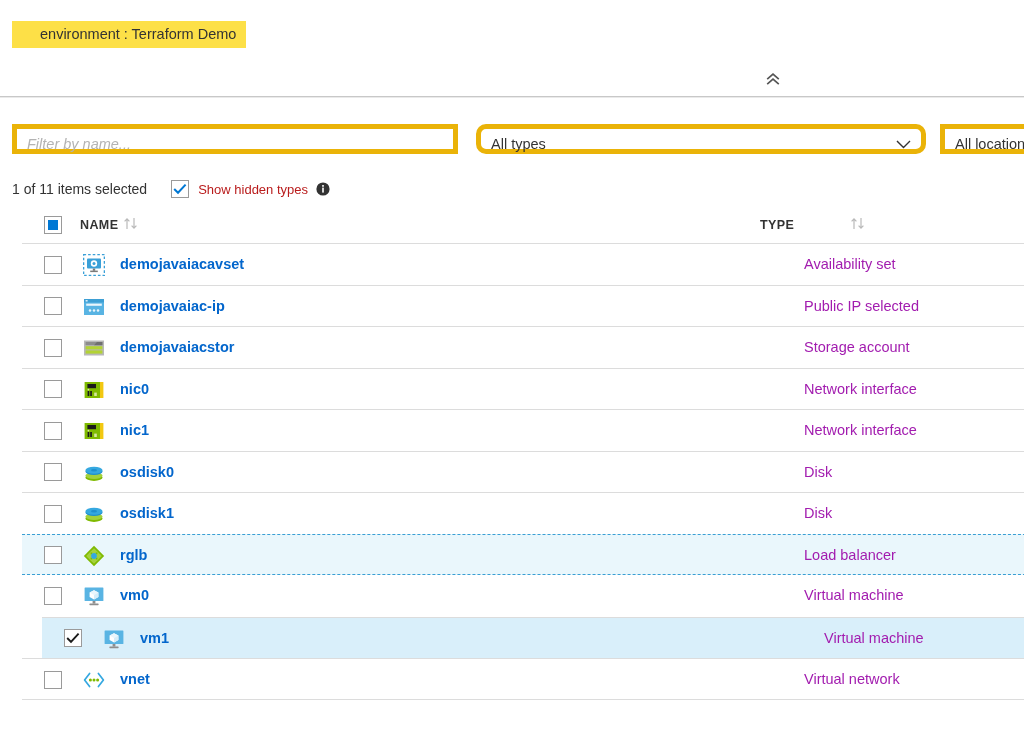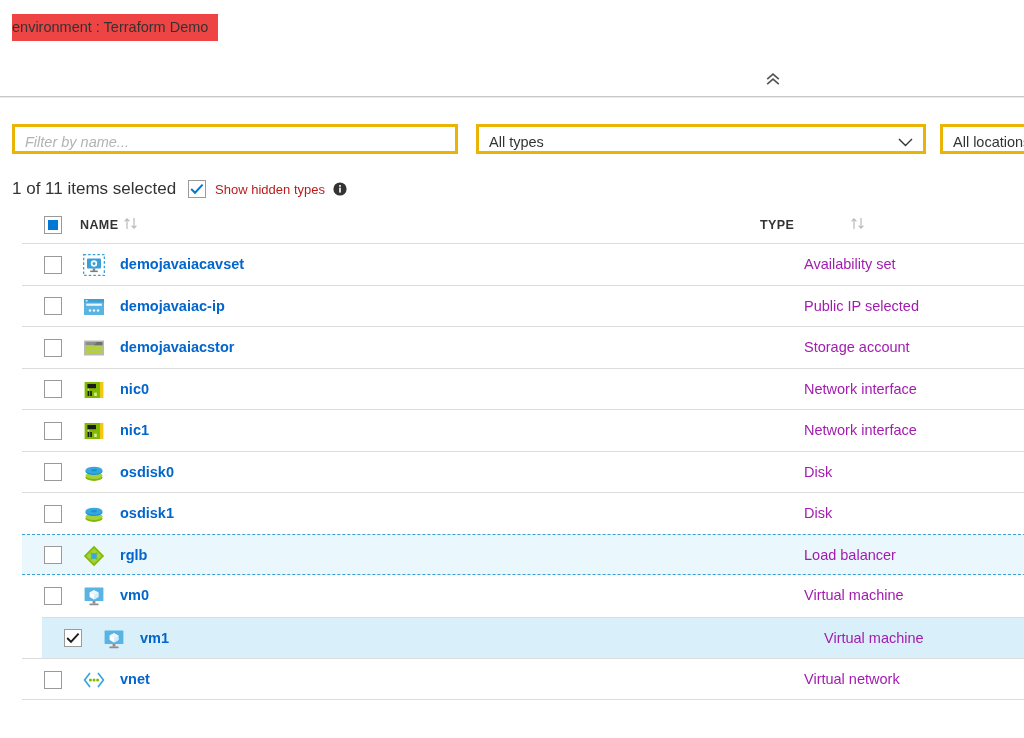--- a/index.html
+++ b/index.html
@@ -8,51 +8,51 @@
     font-family:"Liberation Sans", sans-serif;
     color:#333333;-webkit-font-smoothing:antialiased;
   }
   .page{position:relative;width:1024px;height:738px;}
 
   
   .tags-block{position:absolute;left:12px;top:14px;}
   .tags-line{font-size:14.5px;color:#333;line-height:18px;}
   .change-link{color:#015cda;background:#cfe6fb;text-decoration:none;cursor:pointer;}
   .tag-pill{
-    display:inline-block;background:#ef4444;color:#333;
-    font-size:14.5px;line-height:20px;padding:3px 10px 4px 0;
+    display:inline-block;margin-top:7px;background:#fde047;color:#333;
+    font-size:14.5px;line-height:20px;padding:3px 10px 4px 28px;
   }
 
   
   .collapse-btn{
     position:absolute;left:760px;top:69px;width:26px;height:20px;
     display:flex;align-items:center;justify-content:center;cursor:pointer;
   }
   .hr-main{position:absolute;left:0;top:96px;width:1024px;height:1px;background:#c8c8c8;}
   .hr-main2{position:absolute;left:0;top:97px;width:1024px;height:1px;background:#eaeaea;}
 
   
   .filter-row{position:absolute;left:0;top:124px;width:1024px;height:30px;}
   .fld{
     position:absolute;top:0;height:30px;box-sizing:border-box;
-    border:3px solid #eab308;background:#fff;
+    border:5px solid #eab308;background:#fff;
   }
   .fld-name{left:12px;width:446px;}
-  .fld-types{left:476px;width:450px;}
+  .fld-types{left:476px;width:450px;border-radius:10px;}
   .fld-loc{left:940px;width:120px;}
   .fld-text{
     position:absolute;left:10px;top:0;height:30px;line-height:30px;
     font-size:14.5px;color:#333;white-space:nowrap;
   }
   .fld-text.ph{color:#b3b3b3;font-style:italic;}
   .caret{position:absolute;right:10px;top:0;height:30px;display:flex;align-items:center;}
 
   
   .sel-row{position:absolute;left:12px;top:178px;height:22px;display:flex;align-items:center;}
-  .sel-count{font-size:17px;color:#333;margin-right:12px;white-space:nowrap;}
+  .sel-count{font-size:14px;color:#333;margin-right:24px;white-space:nowrap;}
   .chk{
     width:18px;height:18px;box-sizing:border-box;border:1px solid #9a9a9a;background:#fff;
     display:inline-flex;align-items:center;justify-content:center;cursor:pointer;flex:none;
   }
   .chk-label{font-size:13px;color:#b91c1c;margin-left:9px;white-space:nowrap;}
   .info-icon{margin-left:8px;display:inline-flex;align-items:center;cursor:pointer;}
 
   
   .tbl{position:absolute;left:0;top:212px;width:1024px;padding-left:22px;}
   .thead{position:relative;height:31px;}

